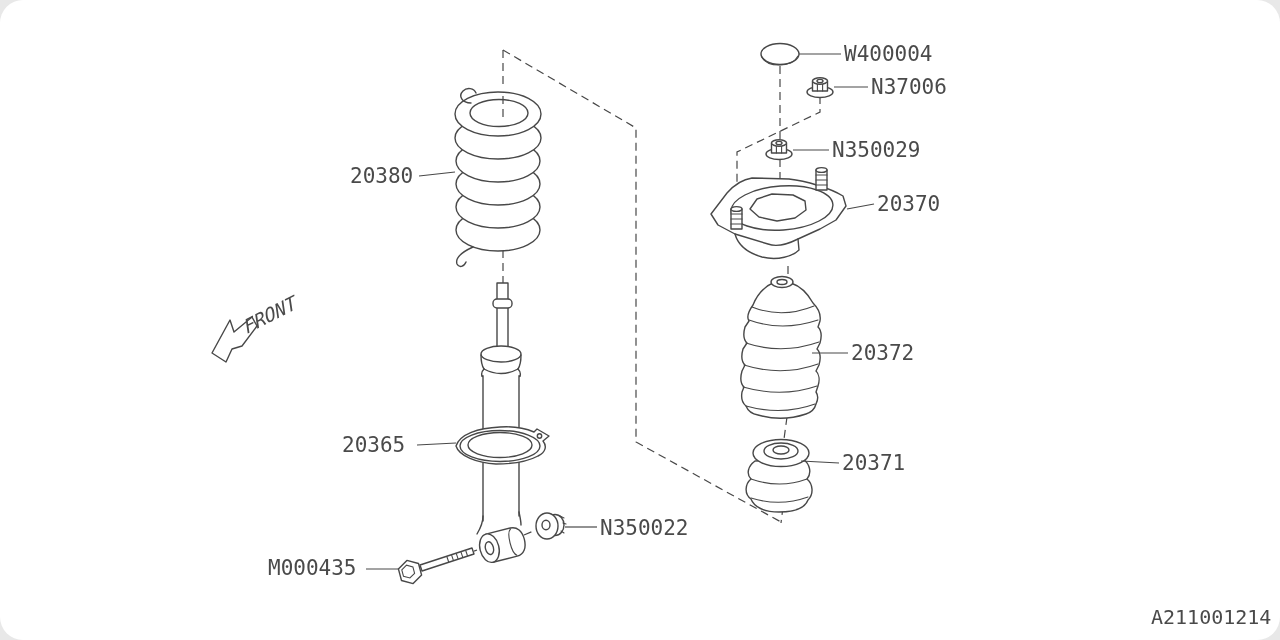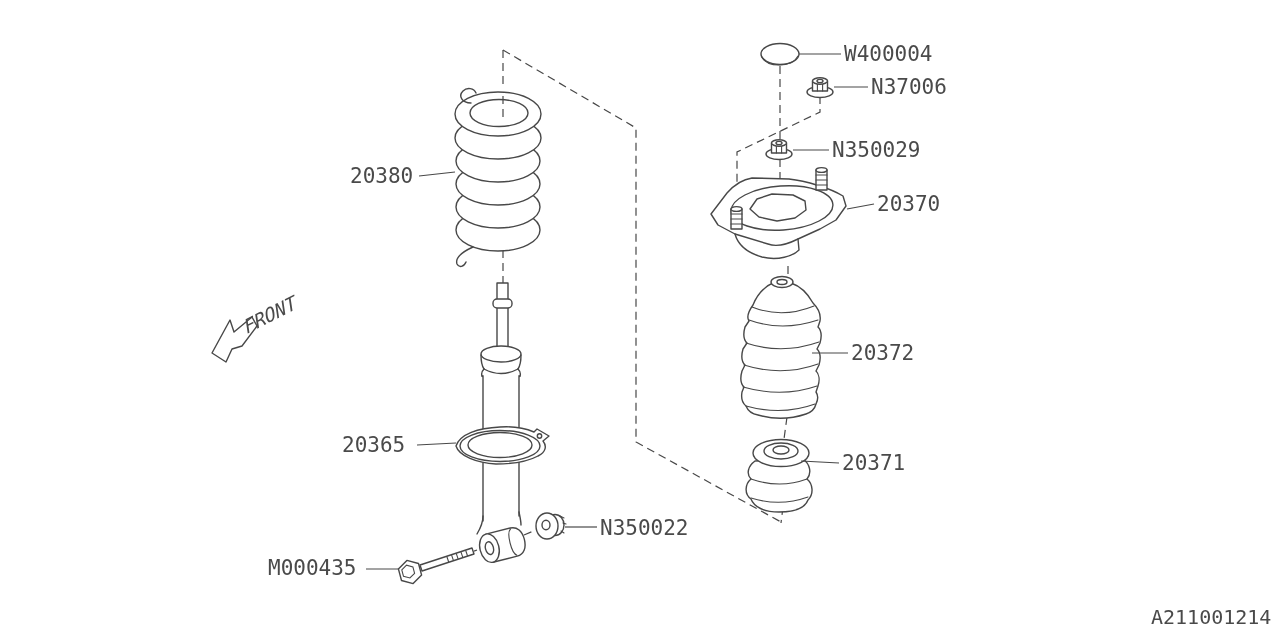--- a/index.html
+++ b/index.html
@@ -5,20 +5,21 @@
   :root{
     --bg:#ffffff;
     --line-color:#484848;
     --text-color:#4a4a4a;
   }
   html,body{margin:0;padding:0;background:#e8e8e8;}
   .stage{
     position:relative;width:1280px;height:640px;
     background:var(--bg);overflow:hidden;
     font-family:"DejaVu Sans Mono", monospace;
+    border-radius:23px;
   }
   svg{display:block}
   .ln{stroke:var(--line-color);stroke-width:1.4;fill:none;stroke-linejoin:round;stroke-linecap:round}
   .lnf{stroke:var(--line-color);stroke-width:1.4;fill:#ffffff;stroke-linejoin:round;stroke-linecap:round}
   .thin{stroke:var(--line-color);stroke-width:1.1;fill:none;stroke-linecap:round}
   .dash{stroke:var(--line-color);stroke-width:1.2;fill:none;stroke-dasharray:8 5;stroke-linecap:butt}
   .leader{stroke:var(--line-color);stroke-width:1.2;fill:none}
   text.lbl{font-family:"DejaVu Sans Mono",monospace;font-size:21px;fill:var(--text-color);cursor:pointer}
   text.code{font-family:"DejaVu Sans Mono",monospace;font-size:20px;fill:var(--text-color)}
   text.front{font-family:"DejaVu Sans Mono",monospace;font-size:19px;font-style:italic;fill:var(--text-color)}

